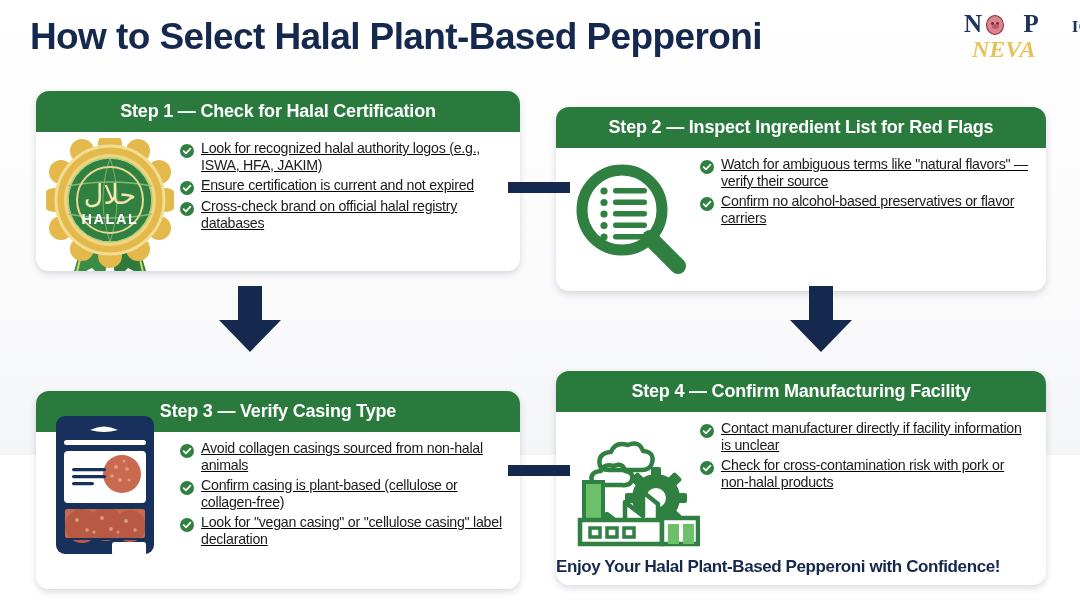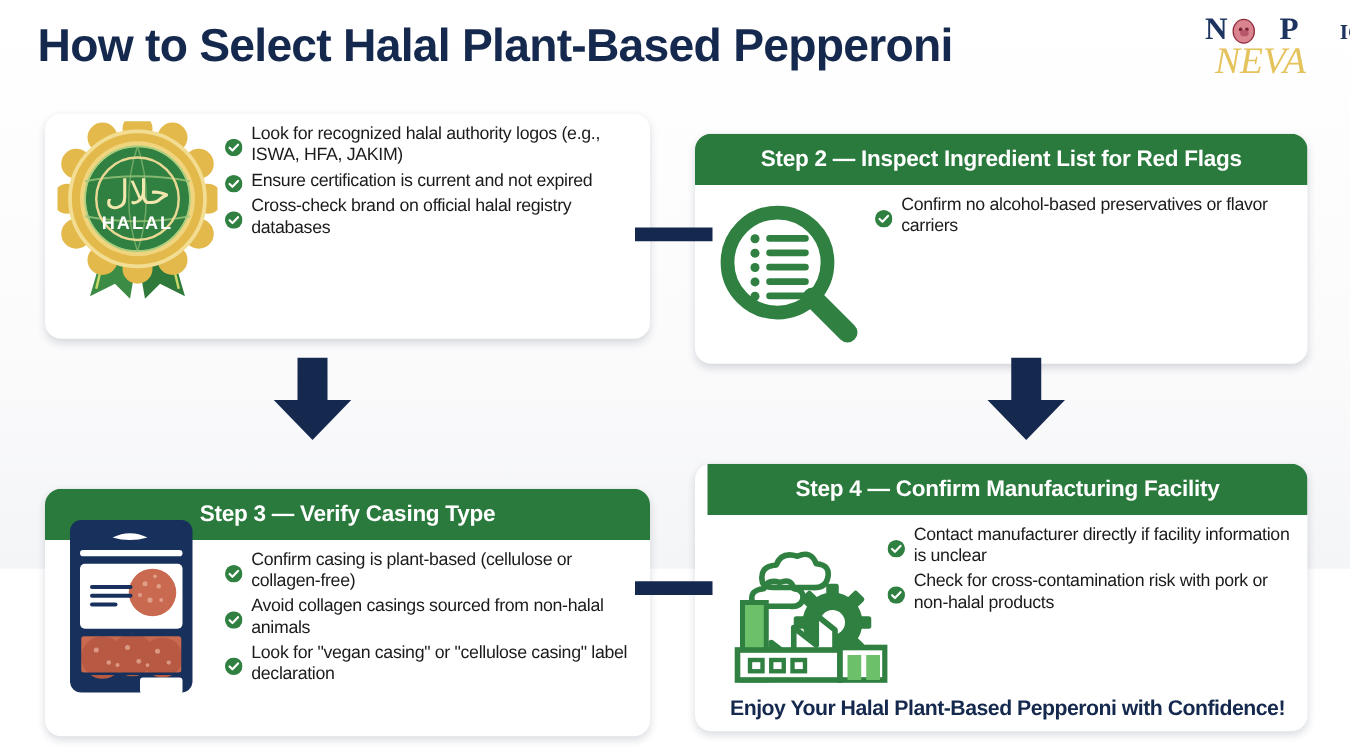--- a/index.html
+++ b/index.html
@@ -83,22 +83,22 @@
     left: 34px;
     top: 14px;
     width: 7px; height: 5px;
     border-radius: 50%;
     background: #b8566a;
   }
   .logo-bottom {
     position: absolute;
     top: 24px;
     left: 14px;
-    font-size: 30px;
-    font-weight: normal;
+    font-size: 24px;
+    font-weight: bold;
     font-style: italic;
     color: #e5c35c;
     font-family: "Liberation Serif", serif;
     line-height: 30px;
     white-space: nowrap;
   }
 
   
   .card {
     position: absolute;
@@ -132,52 +132,53 @@
     height: 100%;
   }
   .bullets {
     position: absolute;
     left: 144px;
     right: 12px;
     top: 8px;
   }
   .bullet {
     display: flex;
-    align-items: center;
+    align-items: flex-start;
     margin-bottom: 3px;
+    text-decoration: underline;
   }
   .chk {
     flex: 0 0 auto;
     width: 14px; height: 14px;
     margin-top: 4px;
     margin-right: 7px;
   }
   .btext {
     font-size: 14.2px;
     line-height: 17px;
     color: #1b1b1b;
     letter-spacing: -0.25px;
   }
   .tagline {
     position: absolute;
     left: 0; right: 0;
     bottom: 8px;
-    text-align: center;
+    text-align: left;
     font-size: 17px;
     font-weight: bold;
     color: #15284d;
     letter-spacing: -0.4px;
     white-space: nowrap;
   }
 
   
   #card1 { left: 36px;  top: 91px;  width: 484px; height: 180px; }
   #card2 { left: 556px; top: 91px;  width: 490px; height: 184px; margin-top: 16px; }
   #card3 { left: 36px;  top: 391px; width: 484px; height: 198px; }
-  #card4 { left: 556px; top: 371px; width: 490px; height: 214px; padding-left: 10px; }
+  #card4 { left: 556px; top: 371px; width: 490px; height: 214px; }
 
   
   .arrow-down {
     position: absolute;
     width: 78px; height: 68px;
   }
   .connector {
     position: absolute;
     background: #15284d;
     height: 11px;
@@ -196,20 +197,21 @@
   <div class="logo">
     <div class="logo-top">
       <span>N</span><span class="sm" style="opacity:0">o</span><span>P</span><span class="sm">IG</span>
     </div>
     <div class="pig-dot"></div>
     <div class="pig-snout"></div>
     <div class="logo-bottom">NEVA</div>
   </div>
 
   <div class="card" id="card1">
+    <div class="card-hdr">Step 1 — Check for Halal Certification</div>
     <div class="card-body">
       <div class="icon-slot">
         <svg class="halal" width="128" height="150" viewBox="0 0 128 150">
 
           <path d="M40 92 L26 140 L46 130 L58 142 L66 96 Z" fill="#3d8c46"></path>
           <path d="M88 92 L102 140 L82 130 L70 142 L62 96 Z" fill="#2f7a3a"></path>
           <path d="M40 96 L31 134" stroke="#c9d96a" stroke-width="2" fill="none"></path>
           <path d="M88 96 L97 134" stroke="#c9d96a" stroke-width="2" fill="none"></path>
 
           <g>
@@ -292,20 +294,27 @@
               <rect x="45" y="76" width="34" height="5.4" rx="2.6"></rect>
           </g>
         </svg>
       </div>
       <div class="bullets">
         <div class="bullet">
           <svg class="chk" viewBox="0 0 16 16">
             <circle cx="8" cy="8" r="8" fill="#2f8041"></circle>
             <path d="M4.2 8.2 L6.8 10.8 L11.9 5.4" stroke="#fff" stroke-width="2" fill="none" stroke-linecap="round" stroke-linejoin="round"></path>
           </svg>
+          <div class="btext">Watch for ambiguous terms like "natural flavors" — verify their source</div>
+        </div>
+        <div class="bullet">
+          <svg class="chk" viewBox="0 0 16 16">
+            <circle cx="8" cy="8" r="8" fill="#2f8041"></circle>
+            <path d="M4.2 8.2 L6.8 10.8 L11.9 5.4" stroke="#fff" stroke-width="2" fill="none" stroke-linecap="round" stroke-linejoin="round"></path>
+          </svg>
           <div class="btext">Confirm no alcohol-based preservatives or flavor carriers</div>
         </div>
       </div>
     </div>
   </div>
 
   <div class="card" id="card3">
     <div class="card-hdr">Step 3 — Verify Casing Type</div>
     <div class="card-body">
       <div class="icon-slot">
@@ -345,28 +354,28 @@
           <rect x="14" y="96" width="82" height="31" rx="3" fill="none" stroke="#17315c" stroke-width="2"></rect>
           <rect x="62" y="130" width="34" height="13" rx="2.5" fill="#ffffff"></rect>
         </svg>
       </div>
       <div class="bullets">
         <div class="bullet">
           <svg class="chk" viewBox="0 0 16 16">
             <circle cx="8" cy="8" r="8" fill="#2f8041"></circle>
             <path d="M4.2 8.2 L6.8 10.8 L11.9 5.4" stroke="#fff" stroke-width="2" fill="none" stroke-linecap="round" stroke-linejoin="round"></path>
           </svg>
+          <div class="btext">Avoid collagen casings sourced from non-halal animals</div>
+        </div>
+        <div class="bullet">
+          <svg class="chk" viewBox="0 0 16 16">
+            <circle cx="8" cy="8" r="8" fill="#2f8041"></circle>
+            <path d="M4.2 8.2 L6.8 10.8 L11.9 5.4" stroke="#fff" stroke-width="2" fill="none" stroke-linecap="round" stroke-linejoin="round"></path>
+          </svg>
           <div class="btext">Confirm casing is plant-based (cellulose or collagen-free)</div>
-        </div>
-        <div class="bullet">
-          <svg class="chk" viewBox="0 0 16 16">
-            <circle cx="8" cy="8" r="8" fill="#2f8041"></circle>
-            <path d="M4.2 8.2 L6.8 10.8 L11.9 5.4" stroke="#fff" stroke-width="2" fill="none" stroke-linecap="round" stroke-linejoin="round"></path>
-          </svg>
-          <div class="btext">Avoid collagen casings sourced from non-halal animals</div>
         </div>
         <div class="bullet">
           <svg class="chk" viewBox="0 0 16 16">
             <circle cx="8" cy="8" r="8" fill="#2f8041"></circle>
             <path d="M4.2 8.2 L6.8 10.8 L11.9 5.4" stroke="#fff" stroke-width="2" fill="none" stroke-linecap="round" stroke-linejoin="round"></path>
           </svg>
           <div class="btext">Look for "vegan casing" or "cellulose casing" label declaration</div>
         </div>
       </div>
     </div>

